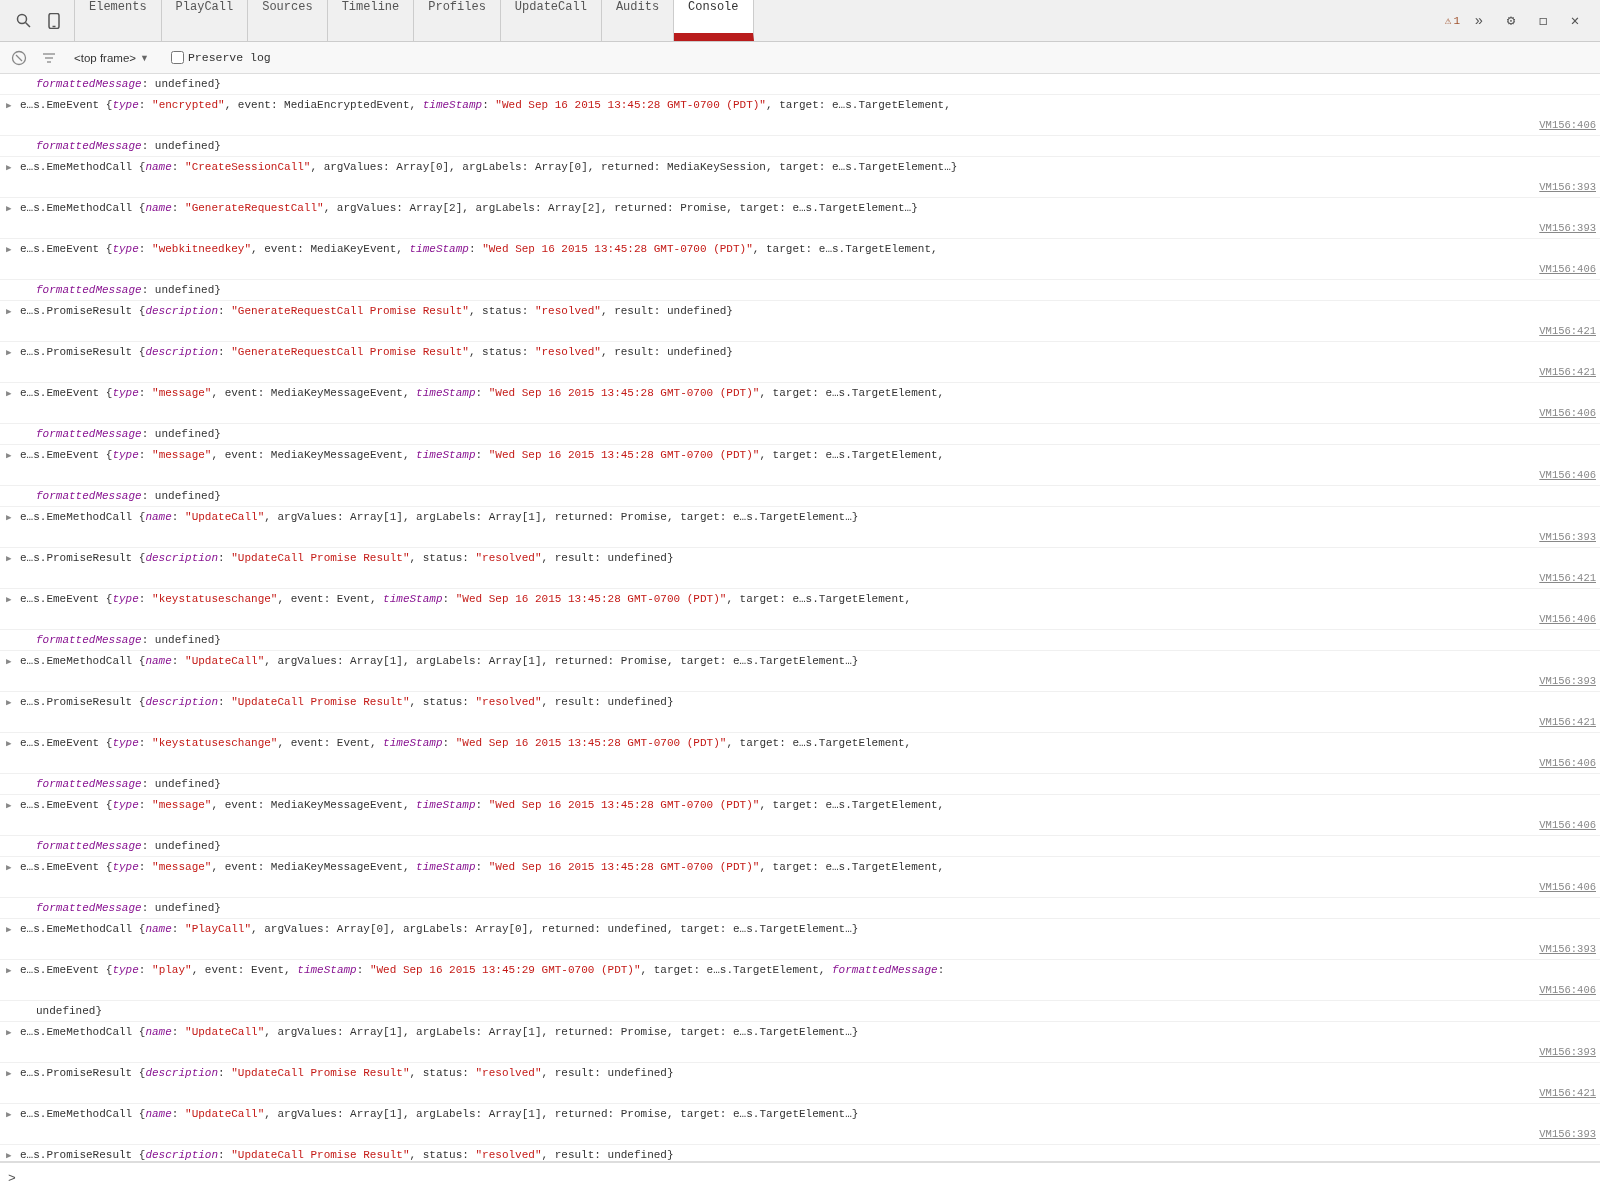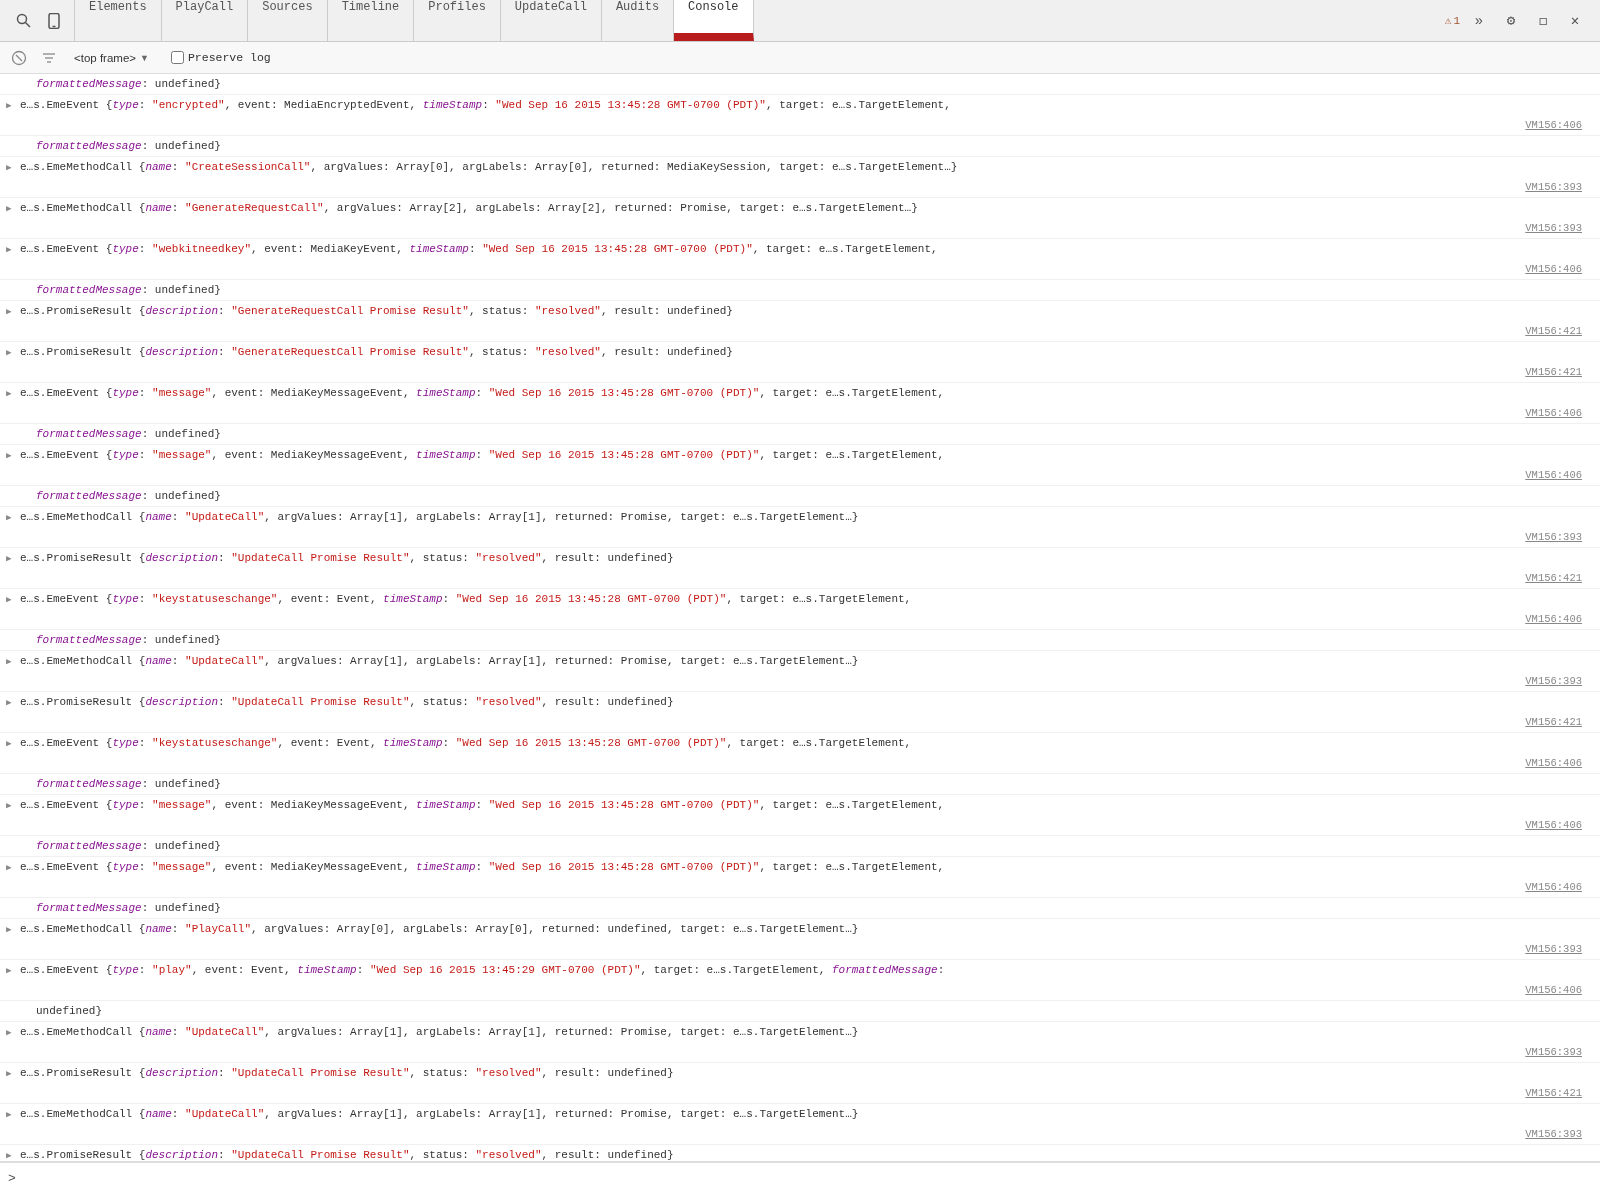--- a/index.html
+++ b/index.html
@@ -138,21 +138,21 @@
       background: #fff;
       height: calc(1194px - 42px - 32px - 32px);
       overflow-y: auto;
       border-bottom: 1px solid #ddd;
     }
 
     .log-entry {
       display: flex;
       align-items: flex-start;
       border-bottom: 1px solid #f0f0f0;
-      padding: 2px 18px 2px 20px;
+      padding: 2px 4px 2px 20px;
       position: relative;
       min-height: 18px;
       line-height: 16px;
     }
     .log-entry .expand-arrow {
       position: absolute;
       left: 6px;
       top: 3px;
       color: #888;
       font-size: 9px;

